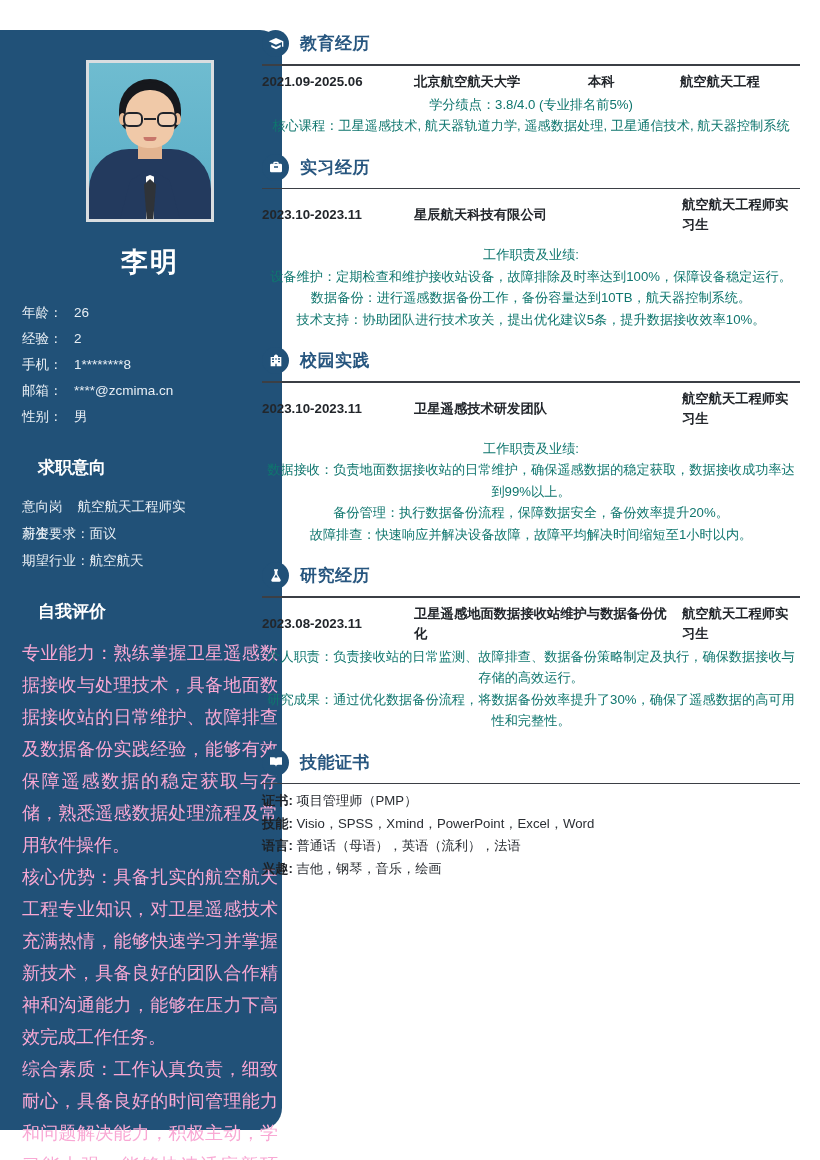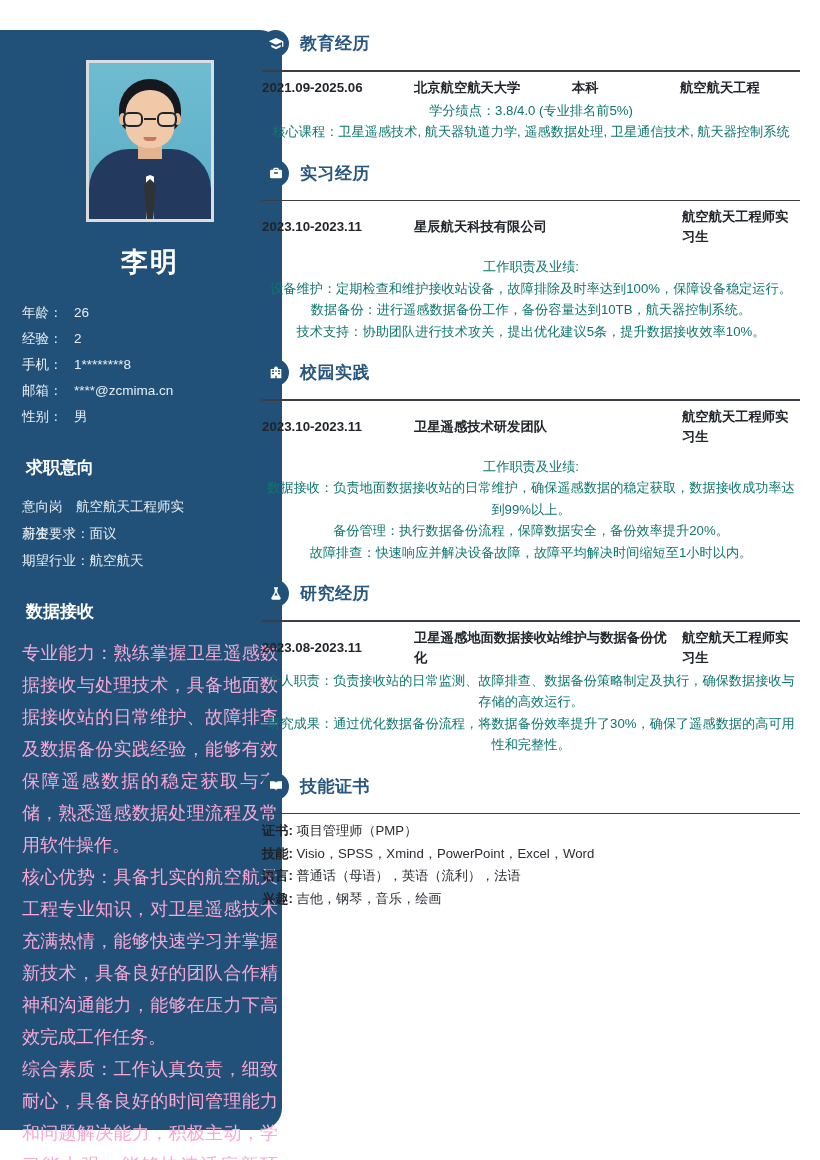--- a/index.html
+++ b/index.html
@@ -90,47 +90,47 @@
     font-size: 13.5px;
     line-height: 26px;
     color: #e8eef4;
     white-space: nowrap;
   }
   .info-row .k { display:inline-block; width: 52px; }
   .info-row .v { }
 
   .sb-title {
     font-size: 17px; font-weight: bold; color: #ffffff;
-    margin: 26px 0 14px 4px;
+    margin: 26px 0 14px 16px;
   }
   .sb-line {
     font-size: 13.5px; line-height: 27px; color: #e8eef4;
   }
-  .intent-stack { position: relative; font-family: Liberation Serif, serif; }
+  .intent-stack { position: relative; }
   
   .overlap-base { position: relative; }
   .overlap-over {
     position: absolute; left: 0; top: 0;
     color: #e8eef4;
   }
   .sb-para {
     font-size: 18px; line-height: 32px;
     color: #f9a8d4; text-align: justify;
   }
 
   
   #main {
     position: absolute;
     left: 262px; top: 30px;
     width: 538px;
   }
   .section { margin-bottom: 4px; }
   .sec-head {
     display: flex; align-items: center; gap: 11px;
-    padding-bottom: 13px;
+    padding-bottom: 7px;
   }
   .sec-icon {
     width: 27px; height: 27px; border-radius: 50%;
     background: #215178; color: #ffffff;
     display: flex; align-items: center; justify-content: center;
     flex: 0 0 auto;
   }
   .sec-icon svg { width: 16px; height: 16px; fill: #ffffff; display:block; }
   .sec-title {
     font-size: 17px; font-weight: bold; color: #27567f;
@@ -142,21 +142,21 @@
   }
   .entry-head {
     display: flex; align-items: center;
     font-size: 13.3px; font-weight: bold; color: #22262b;
     line-height: 20px; margin-bottom: 2px;
   }
   .eh-date { width: 152px; flex: 0 0 152px; }
   .eh-org  { flex: 1 1 auto; padding-right: 8px; }
   .eh-role { width: 118px; flex: 0 0 118px; }
   .eh-degree { width: 92px; flex: 0 0 92px; }
-  .eh-major  { width: 120px; flex: 0 0 120px; margin-left: 16px; }
+  .eh-major  { width: 120px; flex: 0 0 120px; }
   .body-line {
     font-size: 13.2px; line-height: 21.5px; color: #0f766e;
     text-align: center;
   }
   .kv-line { font-size: 13.2px; line-height: 22.5px; color: #2a2e33; }
   .kv-line .kk { font-weight: bold; color: #1d2126; text-align: center; }
   .gap-s { height: 7px; }
   .gap-m { height: 13px; }
 </style>
 </head>
@@ -213,21 +213,21 @@
         <span>意向岗</span>
         &nbsp;&nbsp;&nbsp;<span>航空航天工程师实</span>
       </div>
       <div class="sb-line overlap-base">
         <span>薪资要求：面议</span>
         <span class="overlap-over">习生</span>
       </div>
       <div class="sb-line">期望行业：航空航天</div>
     </div>
 
-    <div class="sb-title">数据接收</div>
+    <div class="sb-title">自我评价</div>
     <div class="sb-para">专业能力：熟练掌握卫星遥感数据接收与处理技术，具备地面数据接收站的日常维护、故障排查及数据备份实践经验，能够有效保障遥感数据的稳定获取与存储，熟悉遥感数据处理流程及常用软件操作。</div>
     <div class="sb-para">核心优势：具备扎实的航空航天工程专业知识，对卫星遥感技术充满热情，能够快速学习并掌握新技术，具备良好的团队合作精神和沟通能力，能够在压力下高效完成工作任务。</div>
     <div class="sb-para">综合素质：工作认真负责，细致耐心，具备良好的时间管理能力和问题解决能力，积极主动，学习能力强，能够快速适应新环境，具备良好的职业素养和强烈的责任心。</div>
   </aside>
 
   <main id="main">
 
     <section class="section">
       <div class="sec-head">
         <span class="sec-icon">

